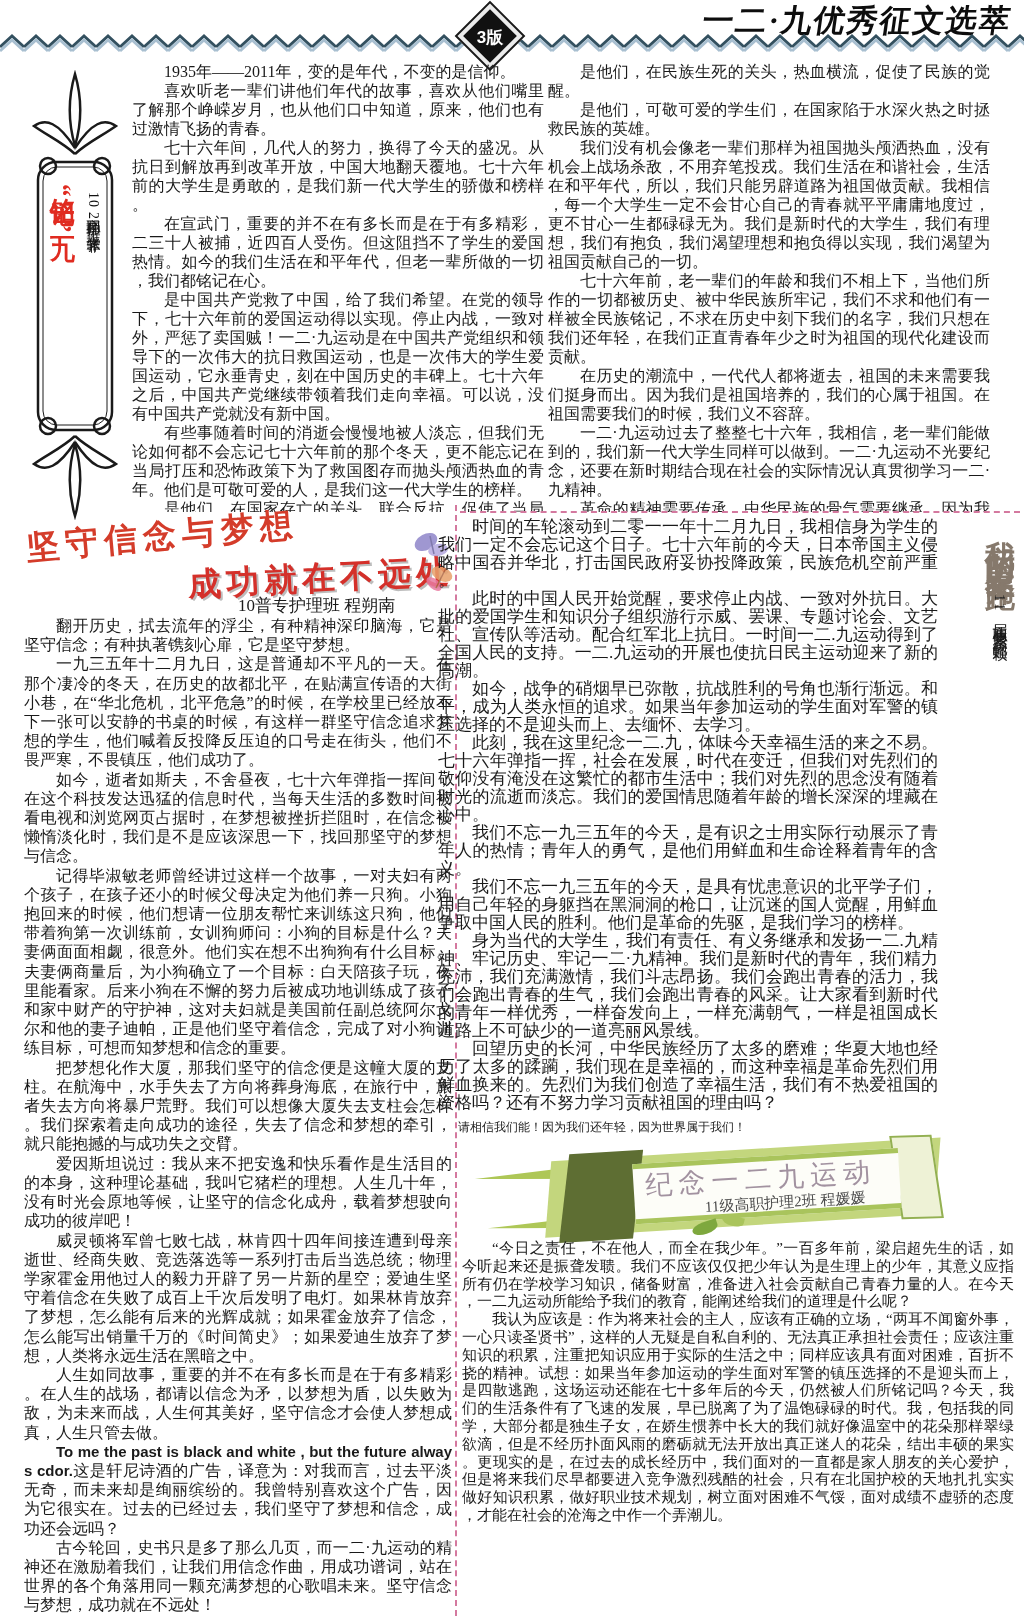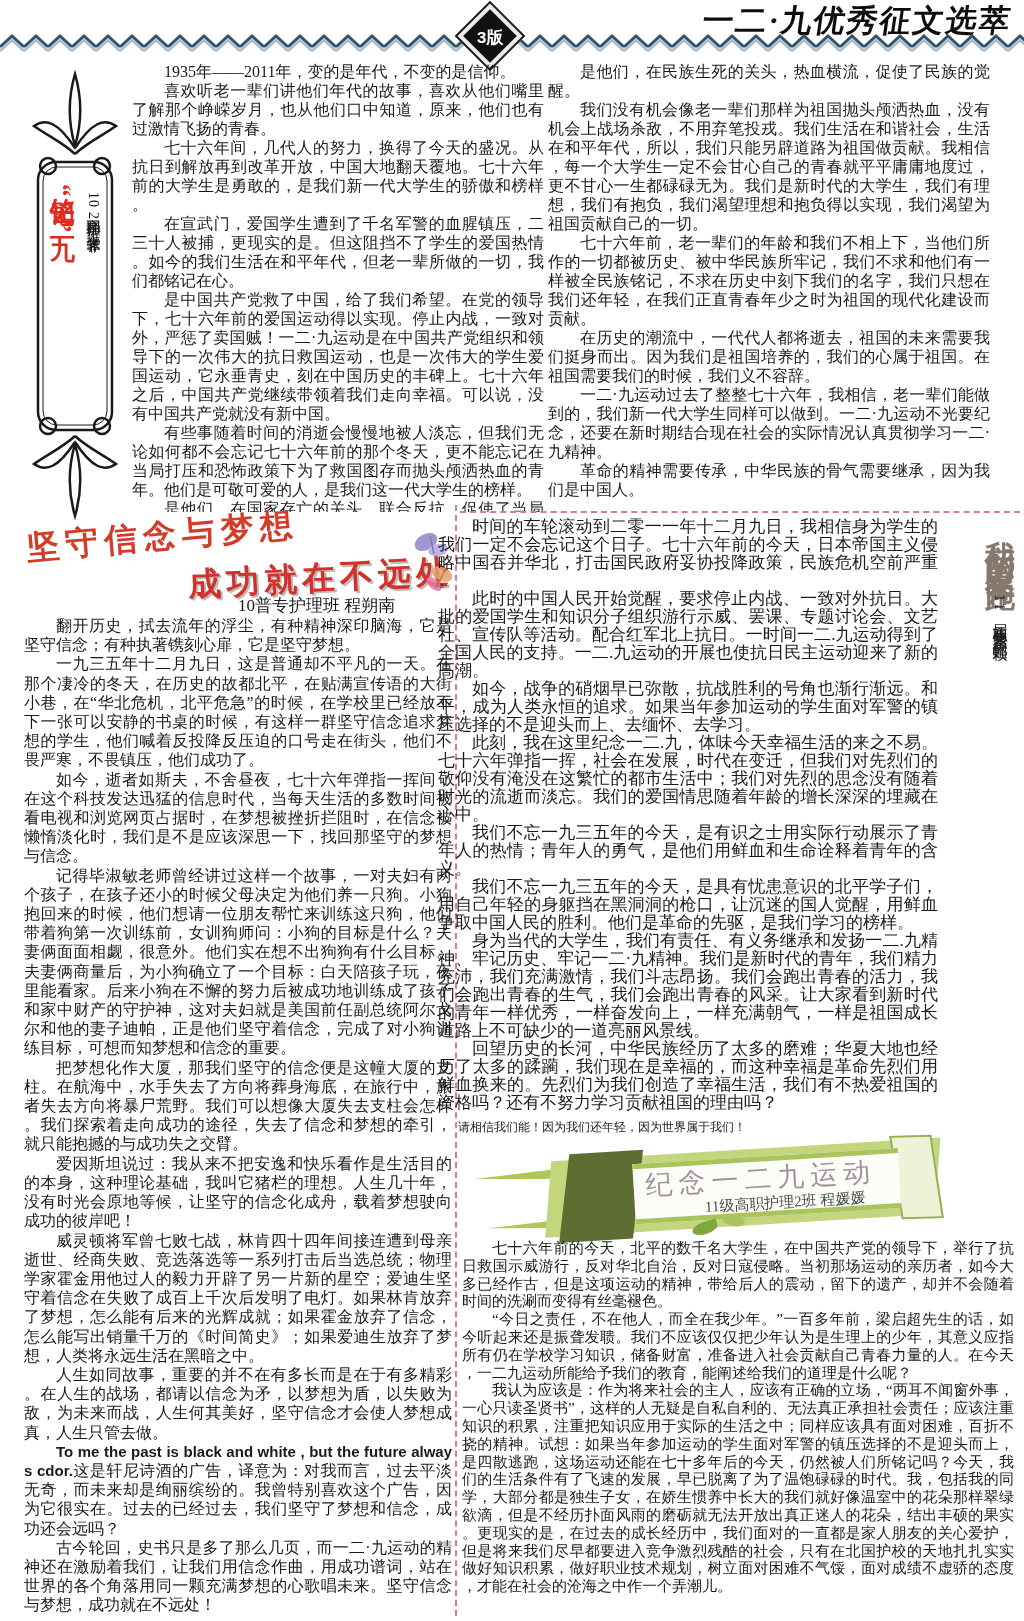--- a/index.html
+++ b/index.html
@@ -9,21 +9,21 @@
   
   .masthead{position:absolute;top:0;right:12px;width:340px;text-align:right;
             font-size:31px;font-weight:bold;letter-spacing:2px;transform:skewX(-8deg);color:#0d0d0d}
   .zigzag{position:absolute;left:0;top:32px;width:1024px;height:22px}
   .badge{position:absolute;left:458px;top:4px;width:64px;height:64px}
   .badge-outer{position:absolute;left:7px;top:7px;width:50px;height:50px;background:#ececec;border:2px solid #1a1a1a;transform:rotate(45deg)}
   .badge-inner{position:absolute;left:13px;top:13px;width:38px;height:38px;background:#111;transform:rotate(45deg)}
   .badge-top{position:absolute;left:26px;top:0px;width:12px;height:12px;background:#111;transform:rotate(45deg)}
   .badge-bot{position:absolute;left:26px;top:52px;width:12px;height:12px;background:#111;transform:rotate(45deg)}
   .badge-text{position:absolute;left:0;top:22px;width:64px;text-align:center;color:#fff;
-              font-family:Liberation Mono, monospace;font-size:17px;font-weight:bold}
+              font-family:Liberation Sans, sans-serif;font-size:17px;font-weight:bold}
   
   .col{position:absolute;text-align:justify;overflow:hidden;line-break:anywhere}
   .col p{text-indent:2em;margin:0}
   .a1a{left:132px;top:62px;width:412px;height:450px;font-size:16px;line-height:19px}
   .a1b{left:548px;top:62px;width:442px;height:450px;font-size:16px;line-height:19px}
   .a2body{left:24px;top:616px;width:428px;height:1002px;font-size:16px;line-height:19.2px}
   .a3body{left:438px;top:518px;width:500px;height:596px;font-size:17px;line-height:18px}
   .a3last{left:434px;top:1117px;width:500px;height:24px;font-size:12px;line-height:20px;overflow:hidden}
   .a4body{left:462px;top:1240px;width:552px;height:378px;font-size:15px;line-height:17.8px}
   .eng{font-family:"Liberation Sans","DejaVu Sans",sans-serif;font-weight:bold;font-size:15px}
@@ -111,27 +111,28 @@
       </g>
     </svg>
     <div class="sb-title">铭记“一二·九”</div>
     <div class="sb-byline">10高职护理2班 张霁菲</div>
   </div>
 
   <div class="col a1a">
       <p>1935年——2011年，变的是年代，不变的是信仰。</p>
       <p>喜欢听老一辈们讲他们年代的故事，喜欢从他们嘴里了解那个峥嵘岁月，也从他们口中知道，原来，他们也有过激情飞扬的青春。</p>
       <p>七十六年间，几代人的努力，换得了今天的盛况。从抗日到解放再到改革开放，中国大地翻天覆地。七十六年前的大学生是勇敢的，是我们新一代大学生的骄傲和榜样。</p>
-      <p>在宣武门，爱国学生遭到了千名军警的血腥镇压，二三十人被捕，更现实的是。但这阻挡不了学生的爱国热情。如今的我们生活在和平年代，但老一辈所做的一切，我们都铭记在心。</p>
+      <p>在宣武门，重要的并不在有多长而是在于有多精彩，二三十人被捕，近四百人受伤。但这阻挡不了学生的爱国热情。如今的我们生活在和平年代，但老一辈所做的一切，我们都铭记在心。</p>
       <p>是中国共产党救了中国，给了我们希望。在党的领导下，七十六年前的爱国运动得以实现。停止内战，一致对外，严惩了卖国贼！一二·九运动是在中国共产党组织和领导下的一次伟大的抗日救国运动，也是一次伟大的学生爱国运动，它永垂青史，刻在中国历史的丰碑上。七十六年之后，中国共产党继续带领着我们走向幸福。可以说，没有中国共产党就没有新中国。</p>
       <p>有些事随着时间的消逝会慢慢地被人淡忘，但我们无论如何都不会忘记七十六年前的那个冬天，更不能忘记在当局打压和恐怖政策下为了救国图存而抛头颅洒热血的青年。他们是可敬可爱的人，是我们这一代大学生的榜样。</p>
       <p>是他们，在国家存亡的关头，联合反抗，促使了当局的妥协。</p>
     </div>
   <div class="col a1b">
       <p>是他们，在民族生死的关头，热血横流，促使了民族的觉醒。</p>
+      <p>是他们，可敬可爱的学生们，在国家陷于水深火热之时拯救民族的英雄。</p>
       <p>我们没有机会像老一辈们那样为祖国抛头颅洒热血，没有机会上战场杀敌，不用弃笔投戎。我们生活在和谐社会，生活在和平年代，所以，我们只能另辟道路为祖国做贡献。我相信，每一个大学生一定不会甘心自己的青春就平平庸庸地度过，更不甘心一生都碌碌无为。我们是新时代的大学生，我们有理想，我们有抱负，我们渴望理想和抱负得以实现，我们渴望为祖国贡献自己的一切。</p>
       <p>七十六年前，老一辈们的年龄和我们不相上下，当他们所作的一切都被历史、被中华民族所牢记，我们不求和他们有一样被全民族铭记，不求在历史中刻下我们的名字，我们只想在我们还年轻，在我们正直青春年少之时为祖国的现代化建设而贡献。</p>
       <p>在历史的潮流中，一代代人都将逝去，祖国的未来需要我们挺身而出。因为我们是祖国培养的，我们的心属于祖国。在祖国需要我们的时候，我们义不容辞。</p>
       <p>一二·九运动过去了整整七十六年，我相信，老一辈们能做到的，我们新一代大学生同样可以做到。一二·九运动不光要纪念，还要在新时期结合现在社会的实际情况认真贯彻学习一二·九精神。</p>
       <p>革命的精神需要传承，中华民族的骨气需要继承，因为我们是中国人。</p>
     </div>
 
   <div class="vdash"></div>
   <div class="hdash"></div>
 
@@ -191,18 +192,17 @@
     <div class="bn-dark"></div>
     <div class="bn-cap"></div>
     <div class="bn-panel"></div>
     <div class="bn-title">纪念一二九运动</div>
     <div class="bn-byline">11级高职护理2班 程媛媛</div>
   </div>
   <div class="leaf leaf1"></div>
   <div class="leaf leaf2"></div>
 
   <div class="col a4body">
-      <p>七十六年前的今天，北平的数千名大学生，在中国共产党的领导下，举行了抗日救国示威游行，反对华北自治，反对日寇侵略。当初那场运动的亲历者，如今大多已经作古，但是这项运动的精神，带给后人的震动，留下的遗产，却并不会随着时间的洗涮而变得有丝毫褪色。</p>
       <p>“今日之责任，不在他人，而全在我少年。”一百多年前，梁启超先生的话，如今听起来还是振聋发聩。我们不应该仅仅把少年认为是生理上的少年，其意义应指所有仍在学校学习知识，储备财富，准备进入社会贡献自己青春力量的人。在今天，一二九运动所能给予我们的教育，能阐述给我们的道理是什么呢？</p>
       <p>我认为应该是：作为将来社会的主人，应该有正确的立场，“两耳不闻窗外事，一心只读圣贤书”，这样的人无疑是自私自利的、无法真正承担社会责任；应该注重知识的积累，注重把知识应用于实际的生活之中；同样应该具有面对困难，百折不挠的精神。试想：如果当年参加运动的学生面对军警的镇压选择的不是迎头而上，是四散逃跑，这场运动还能在七十多年后的今天，仍然被人们所铭记吗？今天，我们的生活条件有了飞速的发展，早已脱离了为了温饱碌碌的时代。我，包括我的同学，大部分都是独生子女，在娇生惯养中长大的我们就好像温室中的花朵那样翠绿欲滴，但是不经历扑面风雨的磨砺就无法开放出真正迷人的花朵，结出丰硕的果实。更现实的是，在过去的成长经历中，我们面对的一直都是家人朋友的关心爱护，但是将来我们尽早都要进入竞争激烈残酷的社会，只有在北国护校的天地扎扎实实做好知识积累，做好职业技术规划，树立面对困难不气馁，面对成绩不虚骄的态度，才能在社会的沧海之中作一个弄潮儿。</p>
     </div>
 
 </div>
 
 </body></html>

